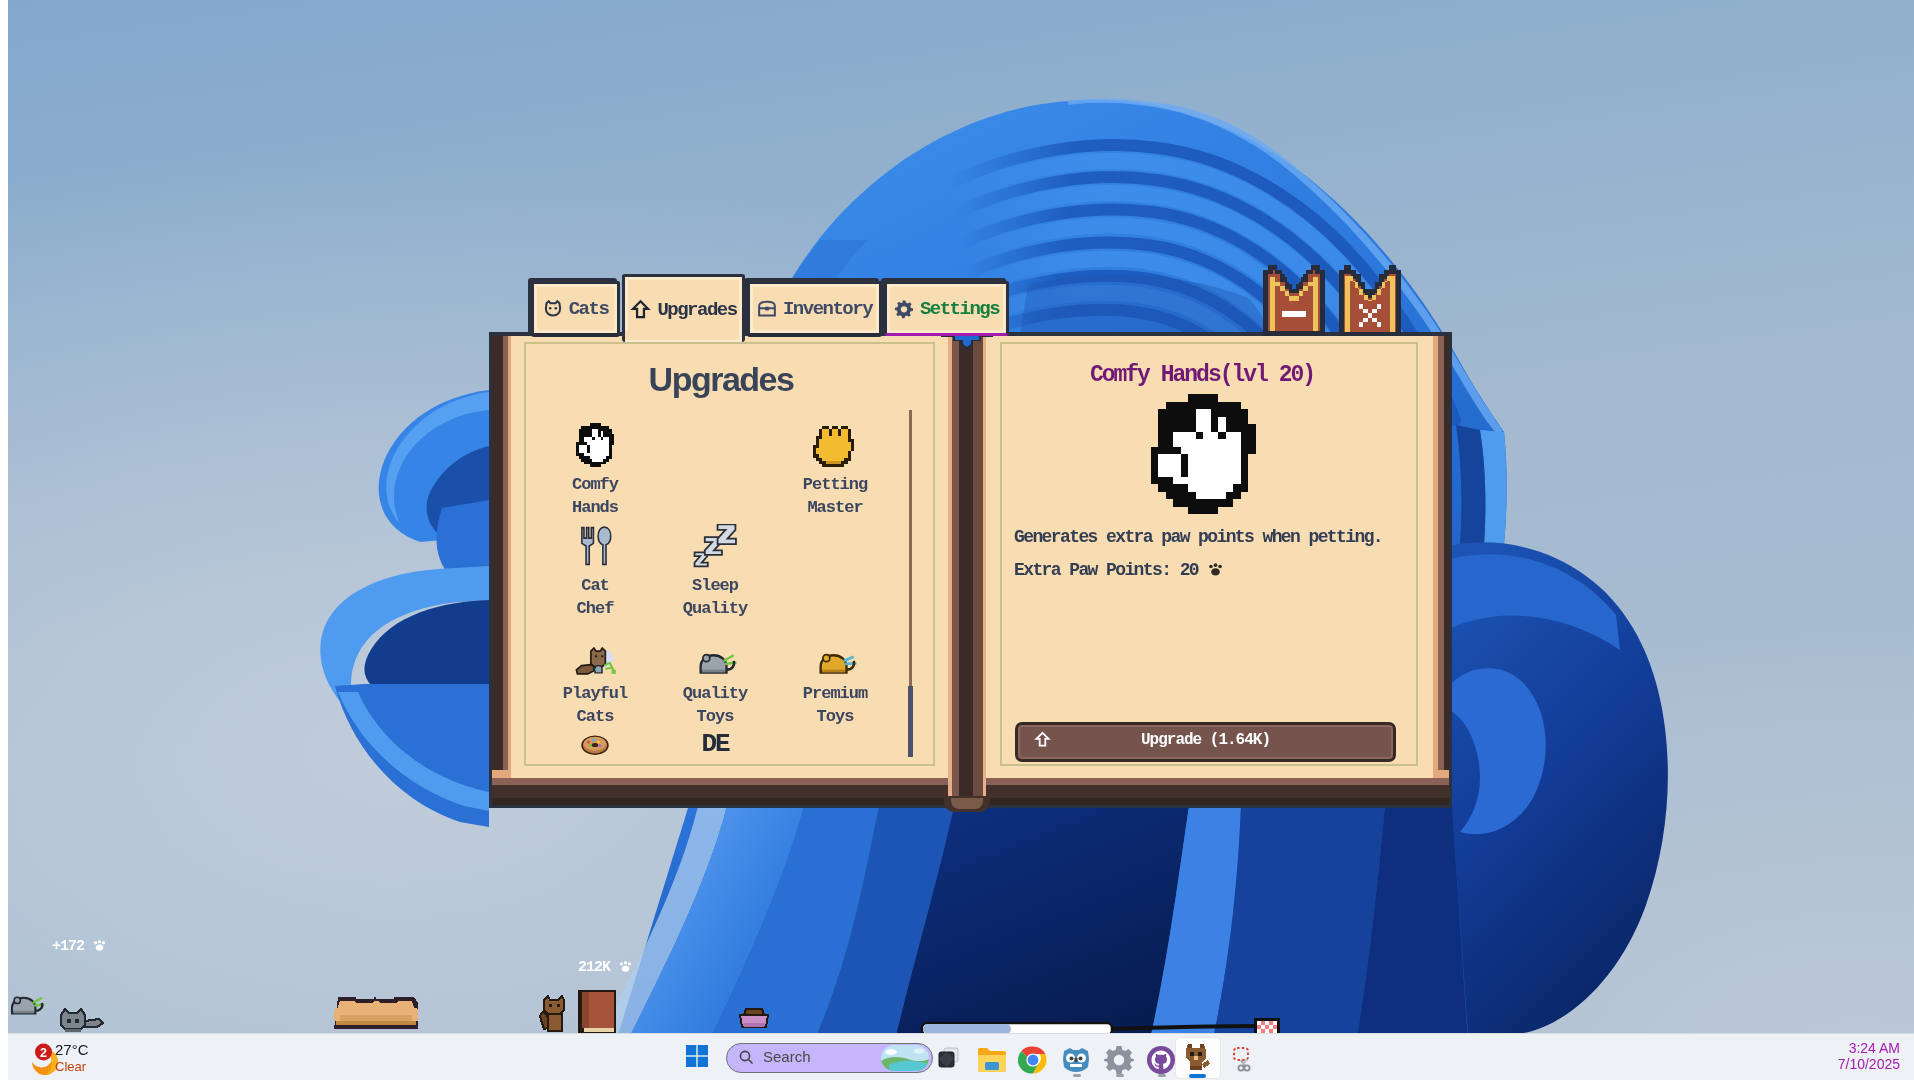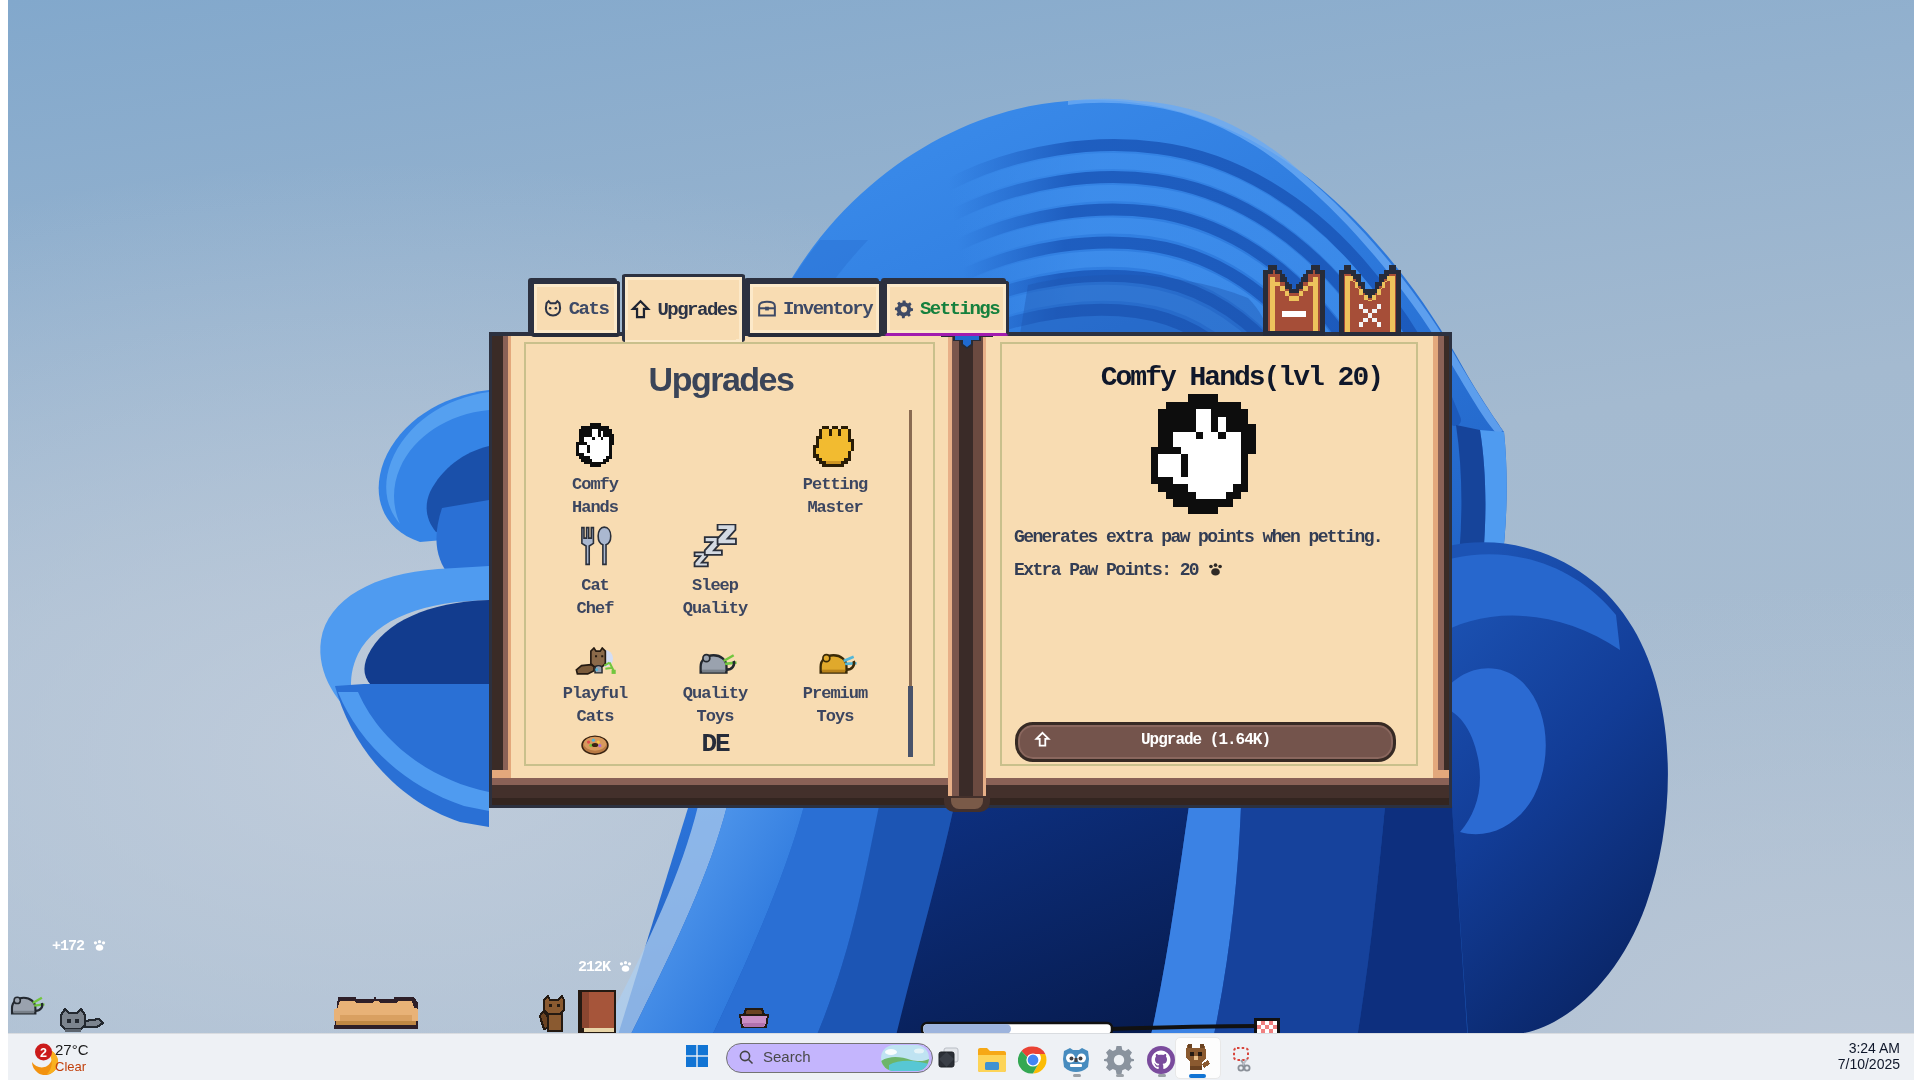--- a/index.html
+++ b/index.html
@@ -449,31 +449,31 @@
         <circle cx="4.5" cy="5" r="1" fill="#e24d4d"></circle>
         <circle cx="7.5" cy="3.8" r="1" fill="#53b7d8"></circle>
         <circle cx="10.5" cy="5" r="1" fill="#f5c542"></circle>
         <circle cx="6" cy="7" r="1" fill="#72c63e"></circle>
         <circle cx="11.5" cy="7.2" r="1" fill="#b06ad0"></circle>
         <ellipse cx="8.5" cy="6.8" rx="2 " ry="1.3" fill="#3a2413"></ellipse>
       </svg>
 <div class="abs" style="left:676px;top:729px;width:62px;text-align:center;font-weight:bold;font-size:26px;letter-spacing:-2px;color:#262c3a">DE</div>
 <div class="abs" style="left:901px;top:410px;width:3px;height:347px;background:#8a6b52"></div>
 <div class="abs" style="left:900px;top:686px;width:5px;height:71px;background:#49536a"></div>
-<div class="abs gtext" style="left:1014px;top:362px;width:360px;text-align:right;font-size:28px;letter-spacing:-2px;color:#0f172a">Comfy Hands(lvl 20)</div>
+<div class="abs gtext" style="left:1014px;top:362px;width:360px;text-align:center;font-size:23px;letter-spacing:-2px;color:#701a75">Comfy Hands(lvl 20)</div>
 <svg class="abs" width="120" height="120" viewBox="0 0 16 16" style="left:1135px;top:394px" shape-rendering="crispEdges">
         <use href="#handicon"></use>
       </svg>
 <div class="abs gtext" style="left:1006px;top:527px;font-size:18px;letter-spacing:-1.6px;color:#333d54">Generates extra paw points when petting.</div>
 <div class="abs gtext" style="left:1006px;top:560px;font-size:18px;letter-spacing:-1.6px;color:#333d54">Extra Paw Points: 20 <svg width="17" height="15" viewBox="0 0 13 11" style="vertical-align:-2px">
           <g fill="#2f2a26">
             <use href="#pawdark"></use>
           </g>
         </svg></div>
-<div class="abs" style="left:1007px;top:722px;width:375px;height:34px;background:#74544c;border:3px solid #372a24;border-radius:18px;box-shadow:inset 0 0 0 2px #8a675e">
+<div class="abs" style="left:1007px;top:722px;width:375px;height:34px;background:#74544c;border:3px solid #372a24;border-radius:7px;box-shadow:inset 0 0 0 2px #8a675e">
         <svg width="17" height="17" viewBox="0 0 14 14" style="position:absolute;left:16px;top:6px">
           <path fill="none" stroke="#fff" stroke-width="1.5" d="M7 1.5 L12 6.5 L9.3 6.5 L9.3 12 L4.7 12 L4.7 6.5 L2 6.5 Z"></path>
         </svg>
         <div style="text-align:center;font-weight:bold;font-size:16px;letter-spacing:-1px;color:#fff;line-height:30px">Upgrade (1.64K)</div>
       </div>
 <div class="abs" style="left:44px;top:938px;color:#fff;font-weight:bold;font-size:15px;letter-spacing:-1px;white-space:nowrap">+172 <svg width="15" height="13" viewBox="0 0 13 11" style="vertical-align:-2px">
           <g fill="#fff">
             <use href="#pawdark"></use>
           </g>
         </svg></div>
@@ -615,15 +615,15 @@
         </g>
 <path d="M11 14 L15 20" stroke="#9aa0a8" stroke-width="2"></path>
         <path d="M17 13 L12 20" stroke="#b9bec6" stroke-width="2"></path>
 <circle cx="11" cy="22" r="2.6" fill="none" stroke="#8a9098" stroke-width="1.8"></circle>
         <circle cx="17" cy="22" r="2.6" fill="none" stroke="#8a9098" stroke-width="1.8"></circle>
       </svg>
 <div class="abs" style="left:1065px;top:40px;width:8px;height:3px;border-radius:2px;background:#9aa0a6"></div>
 <div class="abs" style="left:1108px;top:40px;width:8px;height:3px;border-radius:2px;background:#9aa0a6"></div>
 <div class="abs" style="left:1150px;top:40px;width:8px;height:3px;border-radius:2px;background:#9aa0a6"></div>
 <div class="abs" style="left:1181px;top:40px;width:17px;height:4px;border-radius:2px;background:#1174d4"></div>
-<div class="abs" style="right:22px;top:6px;font-family:'Liberation Sans',sans-serif;font-size:14px;color:#0f172a;text-align:right">3:24 AM<br><span style="font-size:14px">7/10/2025</span></div>
+<div class="abs" style="right:22px;top:6px;font-family:'Liberation Sans',sans-serif;font-size:14px;color:#a21caf;text-align:right">3:24 AM<br><span style="font-size:14px">7/10/2025</span></div>
 </div>
 </div>
 
 </body></html>

